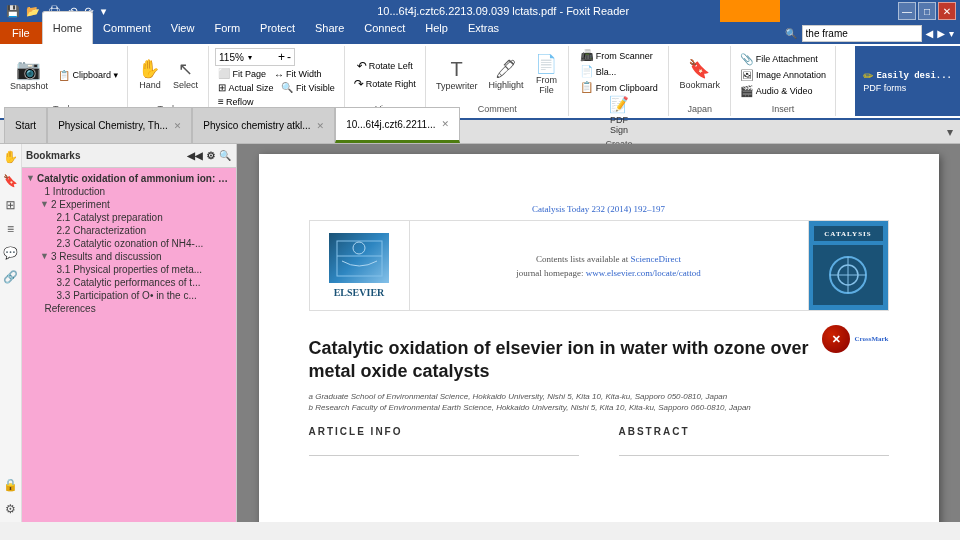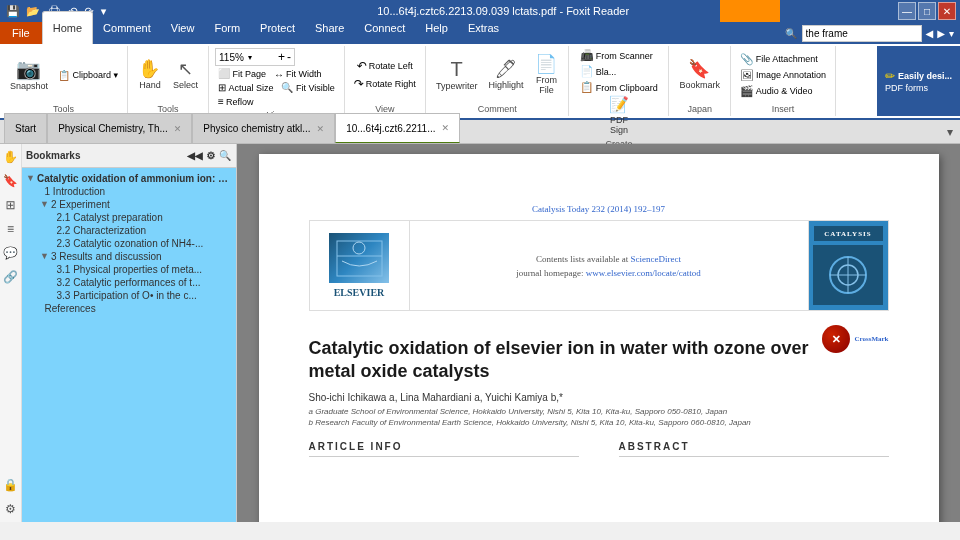--- a/index.html
+++ b/index.html
@@ -77,50 +77,50 @@
     
     .doc-tabs-bar {
       height: 24px;
       background: #e0e0e0;
       display: flex;
       align-items: flex-end;
       padding-left: 4px;
       border-bottom: 1px solid #bbb;
     }
     .doc-tab {
-      height: 30px;
+      height: 36px;
       padding: 0 10px;
       background: #d0d0d0;
       border: 1px solid #bbb;
       border-bottom: none;
       font-size: 10px;
       display: flex;
       align-items: center;
       cursor: pointer;
       gap: 4px;
       max-width: 160px;
       overflow: hidden;
     }
     .doc-tab.active {
       background: #fff;
-      border-bottom: 1px solid #4d7c0f;
+      border-bottom: 3px solid #4d7c0f;
     }
     .doc-tab .close-x { font-size: 9px; color: #888; cursor: pointer; margin-left: 2px; }
 
     
     .main-area {
       display: flex;
       height: calc(540px - 22px - 18px - 22px - 76px - 24px);
       
     }
 
     
     .sidebar {
       width: 215px;
-      background: #7dd3fc;
+      background: #f9a8d4;
       border-right: 1px solid #ccc;
       display: flex;
       flex-direction: column;
       overflow: hidden;
     }
     .sidebar-toolbar {
       height: 24px;
       background: #f0f0f0;
       border-bottom: 1px solid #ccc;
       display: flex;
@@ -320,21 +320,21 @@
     .article-info-col {
       flex: 1;
     }
     .section-header {
       font-size: 10px;
       font-weight: bold;
       letter-spacing: 2px;
       color: #333;
       border-bottom: 1px solid #ccc;
       margin-bottom: 6px;
-      padding-bottom: 4px;
+      padding-bottom: 18px;
     }
 
     
     .top-bar-row {
       display: flex;
       align-items: center;
       background: #2b579a;
       height: 22px;
       padding: 0 4px;
       gap: 3px;
@@ -559,21 +559,21 @@
         <span style="font-size:9px;">Audio &amp; Video</span>
       </div>
     </div>
     <div class="ribbon-group-label">Insert</div>
   </div>
 
   <div style="flex:1;"></div>
   <div style="display:flex;flex-direction:column;justify-content:center;background:#2b579a;padding:4px 8px;cursor:pointer;">
     <div style="display:flex;align-items:center;gap:3px;">
       <span style="color:#ffd700;font-size:12px;">✏</span>
-      <span style="color:white;font-size:9px;font-weight:bold;">Easily desi...</span>
+      <span style="color:white;font-size:9px;font-weight:bold;font-family:Liberation Mono, monospace;">Easily desi...</span>
     </div>
     <span style="color:white;font-size:9px;">PDF forms</span>
   </div>
 </div>
 
 <div class="doc-tabs-bar">
   <div class="doc-tab">
     <span>Start</span>
   </div>
   <div class="doc-tab">
@@ -715,21 +715,20 @@
         <div class="crossmark">
           <div class="crossmark-circle">
             <span style="color:white;font-size:11px;font-weight:bold;">✕</span>
           </div>
           <div>
             <div style="font-size:7px;color:#3366cc;font-weight:bold;">CrossMark</div>
           </div>
         </div>
       </div>
 
-      <div class="authors">Sho-ichi Ichikawa a, Lina Mahardiani a, Yuichi Kamiya b,*</div>
       <div class="affiliation">a Graduate School of Environmental Science, Hokkaido University, Nishi 5, Kita 10, Kita-ku, Sapporo 050-0810, Japan</div>
       <div class="affiliation">b Research Faculty of Environmental Earth Science, Hokkaido University, Nishi 5, Kita 10, Kita-ku, Sapporo 060-0810, Japan</div>
 
       <div class="article-info-section">
         <div class="article-info-col">
           <div class="section-header">ARTICLE INFO</div>
         </div>
         <div class="article-info-col">
           <div class="section-header">ABSTRACT</div>
         </div>

